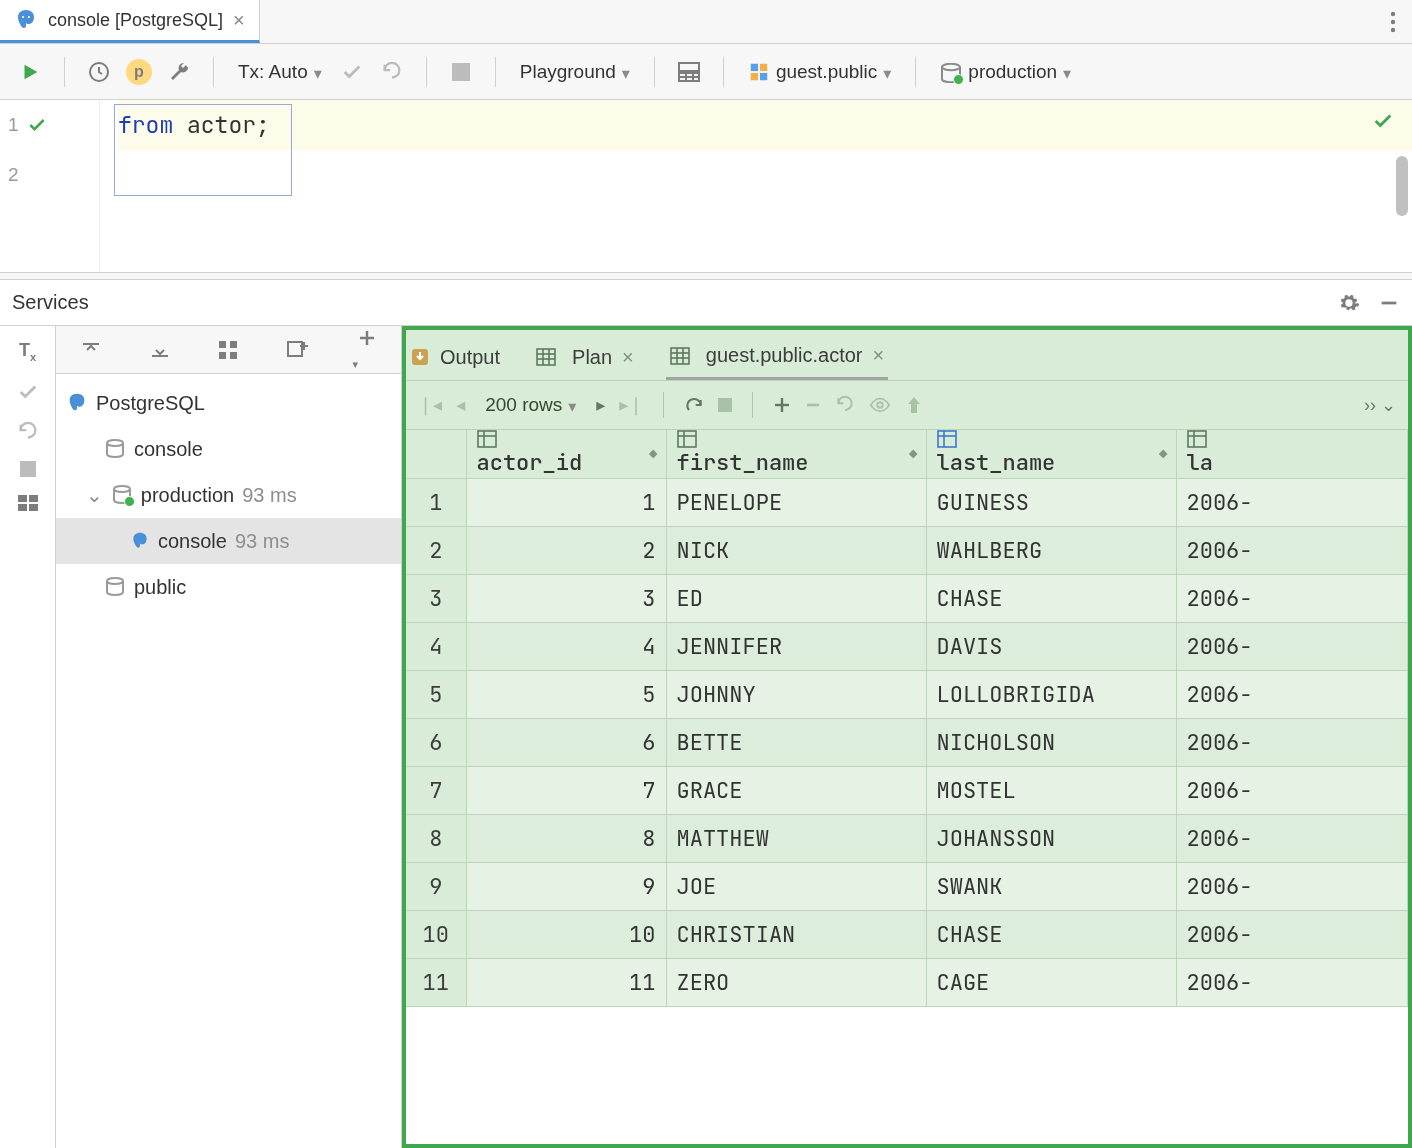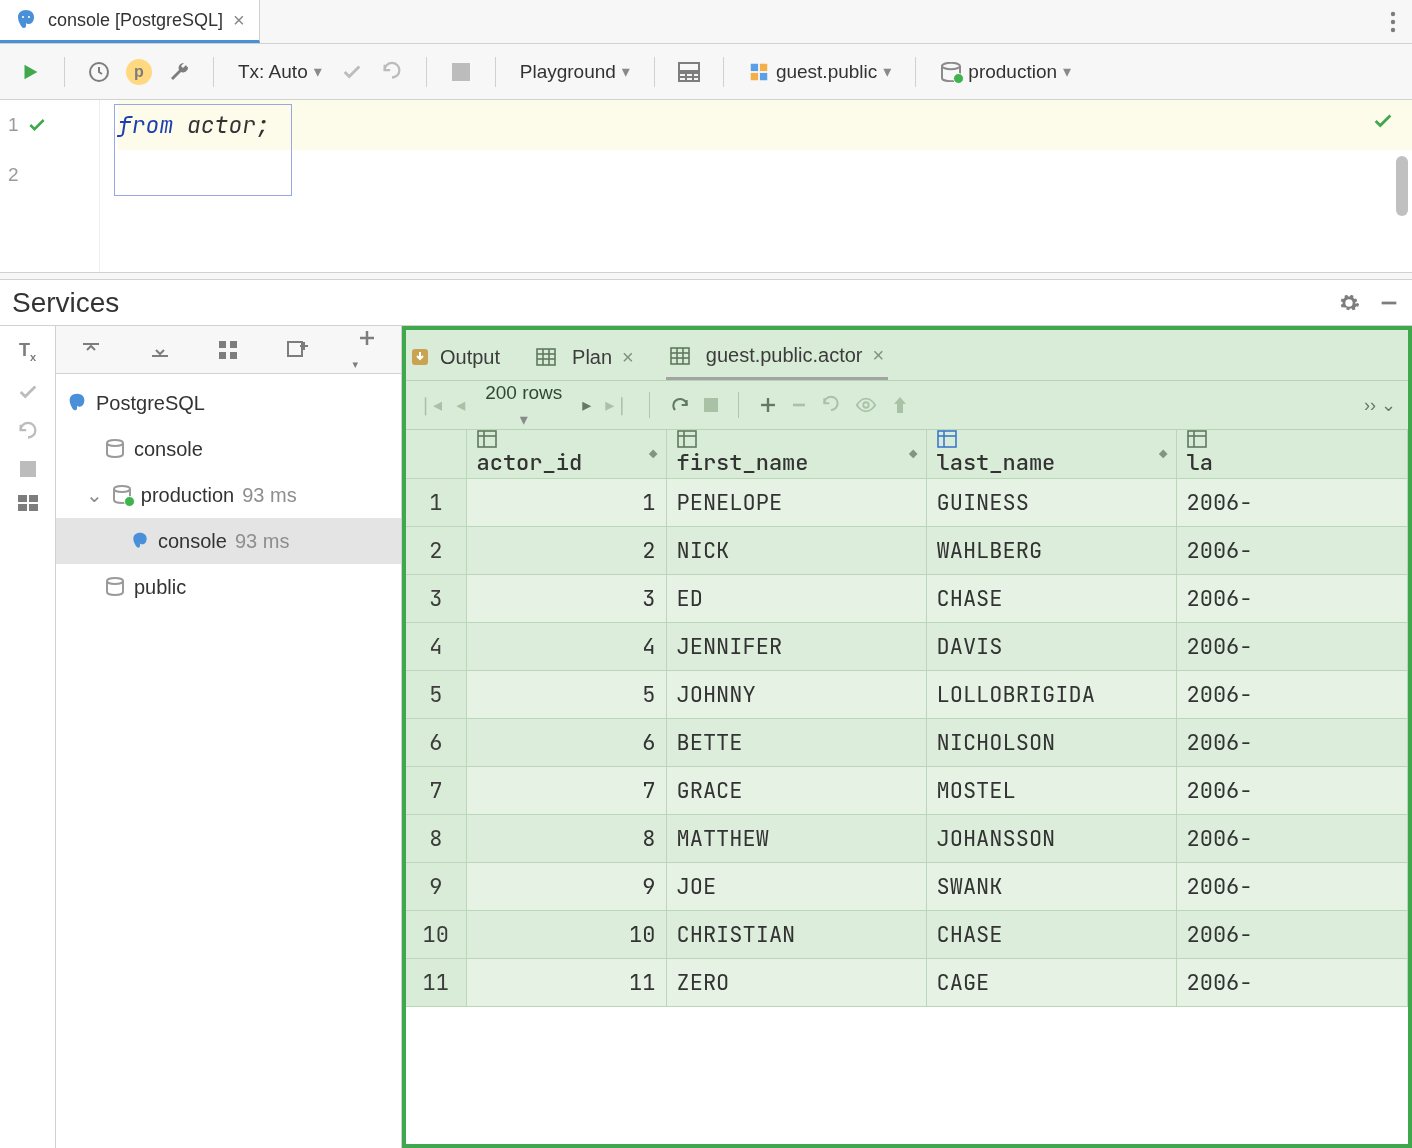--- a/index.html
+++ b/index.html
@@ -74,21 +74,21 @@
     display: inline-flex;
     align-items: center;
     justify-content: center;
     min-width: 32px;
     height: 32px;
     color: var(--icon-gray);
   }
   .tb-btn.dim { color: var(--icon-dim); }
   .tb-text {
     display: inline-flex;
-    align-items: center;
+    align-items: flex-end;
     gap: 6px;
     padding: 0 6px;
     font-size: 19px;
   }
   .chev-down { font-size: 16px; color: #8a8a8a; }
   .schema-icon, .ds-icon { width: 22px; height: 22px; }
   
   .editor-wrap { display: flex; height: 172px; position: relative; }
   .gutter {
     width: 100px;
@@ -107,21 +107,21 @@
     font-size: 19px;
   }
   .editor {
     flex: 1;
     font-size: 23px;
     line-height: 50px;
     padding-left: 18px;
     position: relative;
   }
   .editor .line { height: 50px; white-space: pre; }
-  .editor .line.hl { background: var(--hl-line); font-style: italic; }
+  .editor .line.hl { background: var(--hl-line); }
   .kw { color: var(--kw-blue); }
   .sel-box {
     position: absolute;
     border: 1px solid #99a7e6;
     pointer-events: none;
   }
   .editor-checks {
     position: absolute;
     right: 18px;
     top: 10px;
@@ -140,21 +140,21 @@
   .panel-sep { height: 8px; background: var(--panel-bg); border-top:1px solid var(--border); border-bottom:1px solid var(--border);}
   .services-header {
     height: 46px;
     display: flex;
     align-items: center;
     justify-content: space-between;
     padding: 0 12px;
     border-bottom: 1px solid var(--border);
     background: var(--bg);
   }
-  .services-header .title { font-size: 28px; }
+  .services-header .title { font-size: 20px; }
   .services-header .actions { display: flex; gap: 18px; color: var(--icon-gray); }
   
   .services-body {
     flex: 1;
     display: flex;
     min-height: 0;
   }
   .left-rail {
     width: 56px;
     display: flex;
@@ -230,21 +230,21 @@
     background: var(--green-bg);
     border-top: 1px solid #b8d3b5;
     border-bottom: 1px solid #b8d3b5;
     display: flex;
     align-items: center;
     gap: 14px;
     padding: 0 12px;
     color: #627b60;
   }
   .res-toolbar .dim { color: #a9c2a6; }
-  .res-toolbar .strong { color: #2f4a2d; flex-direction: column; }
+  .res-toolbar .strong { color: #2f4a2d; }
   .res-toolbar .stretch { flex:1; }
   .res-grid {
     flex: 1;
     overflow: hidden;
   }
   table.data {
     border-collapse: collapse;
     width: 100%;
     font-size: 22px;
   }

